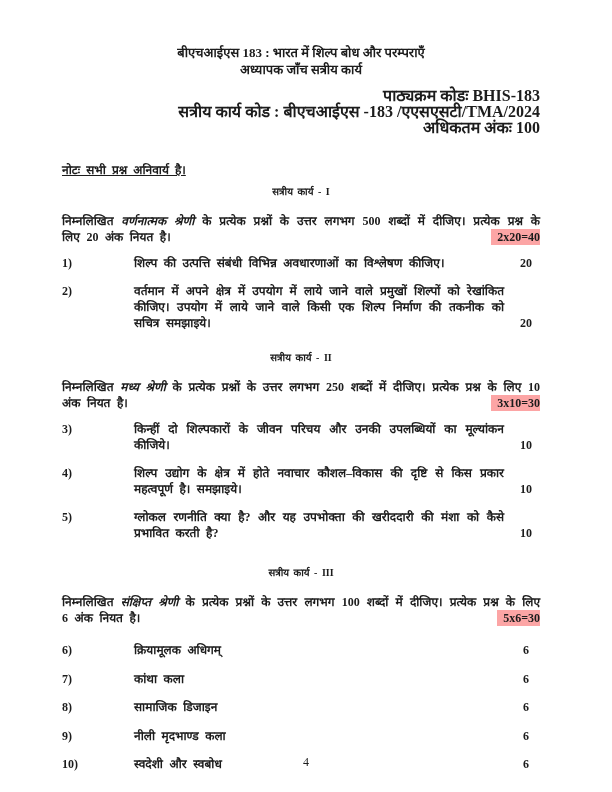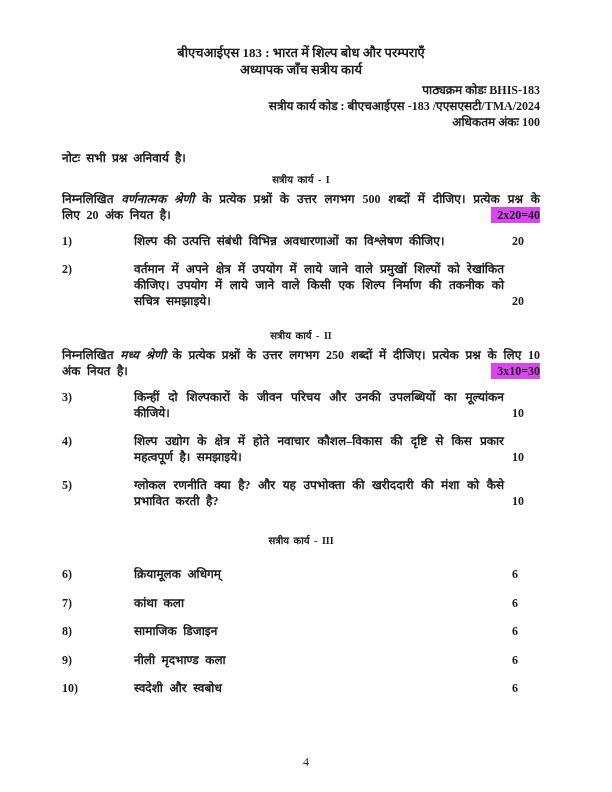--- a/index.html
+++ b/index.html
@@ -21,49 +21,50 @@
     padding: 44px 72px 0 62px;
     overflow: hidden;
   }
   .title-block {
     text-align: center;
     font-size: 13px;
     line-height: 17px;
   }
   .code-block {
     text-align: right;
-    margin-top: 4px;
-    font-size: 12px;
+    margin-top: 10px;
+    font-size: 16px;
     line-height: 16px;
   }
   .note {
-    margin-top: 20px;
+    margin-top: 26px;
     word-spacing: 3px;
+    text-decoration: underline;
   }
   .section-heading {
     text-align: center;
     font-size: 10px;
     line-height: 18px;
     word-spacing: 2px;
   }
   .sec1 .section-heading { margin-top: 5px; }
   .sec2 .section-heading { margin-top: 18px; }
   .sec3 .section-heading { margin-top: 23px; }
   .intro {
     position: relative;
-    margin-top: 2px;
+    margin-top: 12px;
     text-align: justify;
     word-spacing: 3.5px;
   }
   .intro .italic { font-style: italic; }
   .intro .formula {
     position: absolute;
     right: 0;
     bottom: 0;
-    background: #d946ef;
+    background: #fca5a5;
     padding-left: 6px;
   }
   .q {
     display: flex;
     margin-top: 12px;
   }
   .sec3 .q { margin-top: 12.5px; }
   .q-first { margin-top: 10px; }
   .sec3 .q-first { margin-top: 16px; }
   .qnum {
@@ -71,21 +72,21 @@
   }
   .qtext {
     flex: 1 1 auto;
     text-align: justify;
     word-spacing: 3.5px;
     padding-right: 8px;
     margin-left: 36px;
   }
   .qmarks {
     flex: 0 0 28px;
-    text-align: left;
+    text-align: center;
     align-self: flex-end;
   }
   .footer {
     position: absolute;
     left: 0;
     right: 0;
     bottom: 22px;
     text-align: center;
     font-weight: normal;
     font-size: 12px;
@@ -149,20 +150,26 @@
     </div>
     <div class="q">
       <span class="qnum">5)</span>
       <span class="qtext">ग्लोकल रणनीति क्या है? और यह उपभोक्ता की खरीददारी की मंशा को कैसे प्रभावित करती है?</span>
       <span class="qmarks">10</span>
     </div>
   </div>
 
   <div class="section sec3">
     <div class="section-heading">सत्रीय कार्य - III</div>
+    <div class="intro">
+      <span>निम्नलिखित</span>
+      <span class="italic">संक्षिप्त श्रेणी</span>
+      <span>के प्रत्येक प्रश्नों के उत्तर लगभग 100 शब्दों में दीजिए। प्रत्येक प्रश्न के लिए 6 अंक नियत है।</span>
+      <span class="formula">5x6=30</span>
+    </div>
     <div class="q q-first">
       <span class="qnum">6)</span>
       <span class="qtext">क्रियामूलक अधिगम्</span>
       <span class="qmarks">6</span>
     </div>
     <div class="q">
       <span class="qnum">7)</span>
       <span class="qtext">कांथा कला</span>
       <span class="qmarks">6</span>
     </div>

